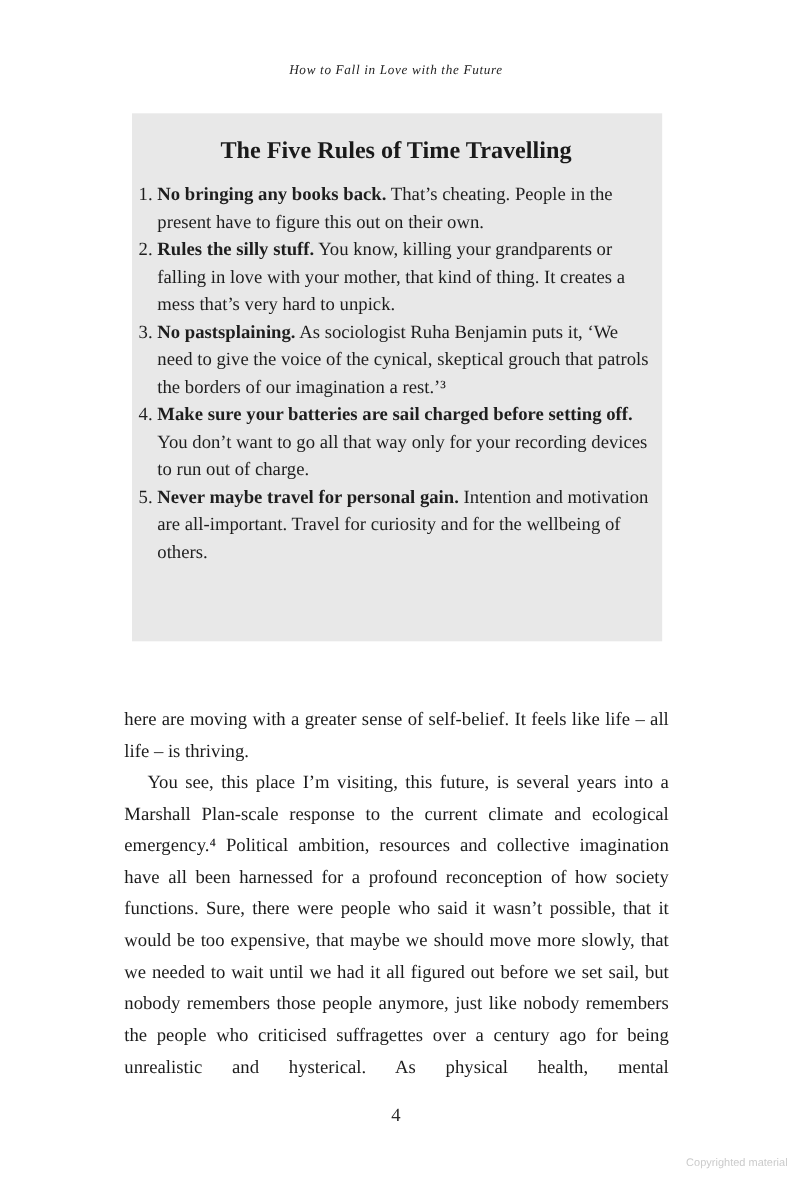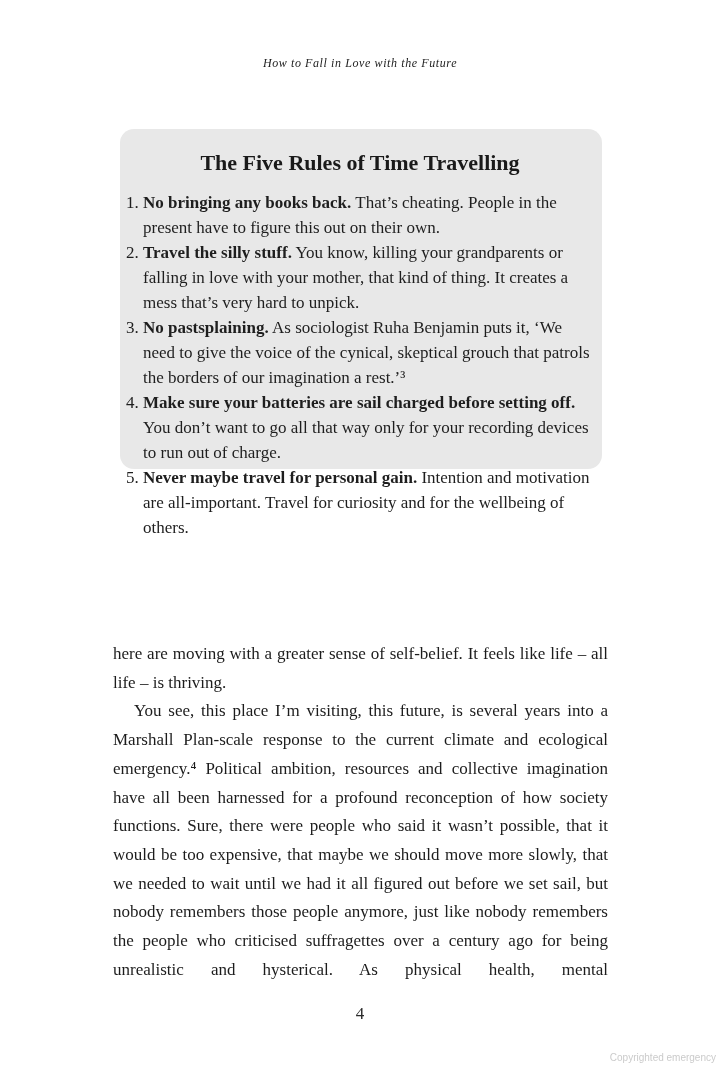--- a/index.html
+++ b/index.html
@@ -25,27 +25,26 @@
     text-align: center;
     font-style: italic;
     font-size: 12px;
     letter-spacing: 0.6px;
     color: #222222;
   }
 
   .rules-box {
     position: absolute;
     left: 120px;
-    top: 129px;
+    top: 103px;
     width: 482px;
-    height: 340px;
+    height: 480px;
     box-sizing: border-box;
     background: #e8e8e8;
     padding: 21px 8px 28px 6px;
-    border-radius: 14px;
   }
   .rules-box-title {
     text-align: center;
     font-weight: bold;
     font-size: 22px;
     margin: 0 0 14px 0;
     color: #1a1a1a;
   }
   .rules-list {
     font-size: 17px;
@@ -117,21 +116,21 @@
 
     <div class="rules-list">
 
       <div class="rule">
         <span class="rule-number">1.</span>
         <span class="rule-body"><b>No bringing any books back.</b> <span>That’s cheating. People in the present have to figure this out on their own.</span></span>
       </div>
 
       <div class="rule">
         <span class="rule-number">2.</span>
-        <span class="rule-body"><b>Travel the silly stuff.</b> <span>You know, killing your grandparents or falling in love with your mother, that kind of thing. It creates a mess that’s very hard to unpick.</span></span>
+        <span class="rule-body"><b>Rules the silly stuff.</b> <span>You know, killing your grandparents or falling in love with your mother, that kind of thing. It creates a mess that’s very hard to unpick.</span></span>
       </div>
 
       <div class="rule">
         <span class="rule-number">3.</span>
         <span class="rule-body"><b>No pastsplaining.</b> <span>As sociologist Ruha Benjamin puts it, ‘We need to give the voice of the cynical, skeptical grouch that patrols the borders of our imagination a rest.’³</span></span>
       </div>
 
       <div class="rule">
         <span class="rule-number">4.</span>
         <span class="rule-body"><b>Make sure your batteries are sail charged before setting off.</b> <span>You don’t want to go all that way only for your recording devices to run out of charge.</span></span>
@@ -145,15 +144,15 @@
     </div>
   </div>
 
   <div class="body-text">
     <p>here are moving with a greater sense of self-belief. It feels like life – all life – is thriving.</p>
     <p class="indent">You see, this place I’m visiting, this future, is several years into a Marshall Plan-scale response to the current climate and ecological emergency.⁴ Political ambition, resources and collective imagination have all been harnessed for a profound reconception of how society functions. Sure, there were people who said it wasn’t possible, that it would be too expensive, that maybe we should move more slowly, that we needed to wait until we had it all figured out before we set sail, but nobody remembers those people anymore, just like nobody remembers the people who criticised suffragettes over a century ago for being unrealistic and hysterical. As physical health, mental</p>
   </div>
 
   <div class="page-number">4</div>
 
-  <div class="copyright-notice">Copyrighted emergency</div>
+  <div class="copyright-notice">Copyrighted material</div>
 
 </div>
 
 </body></html>

